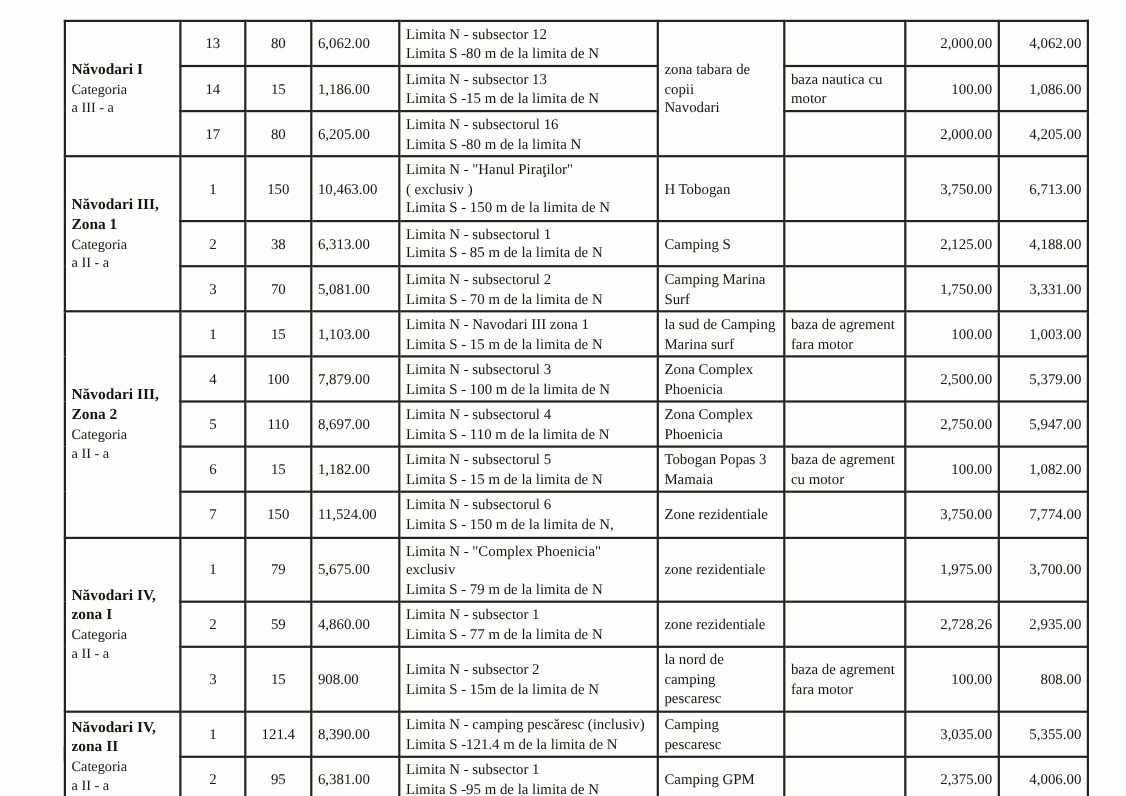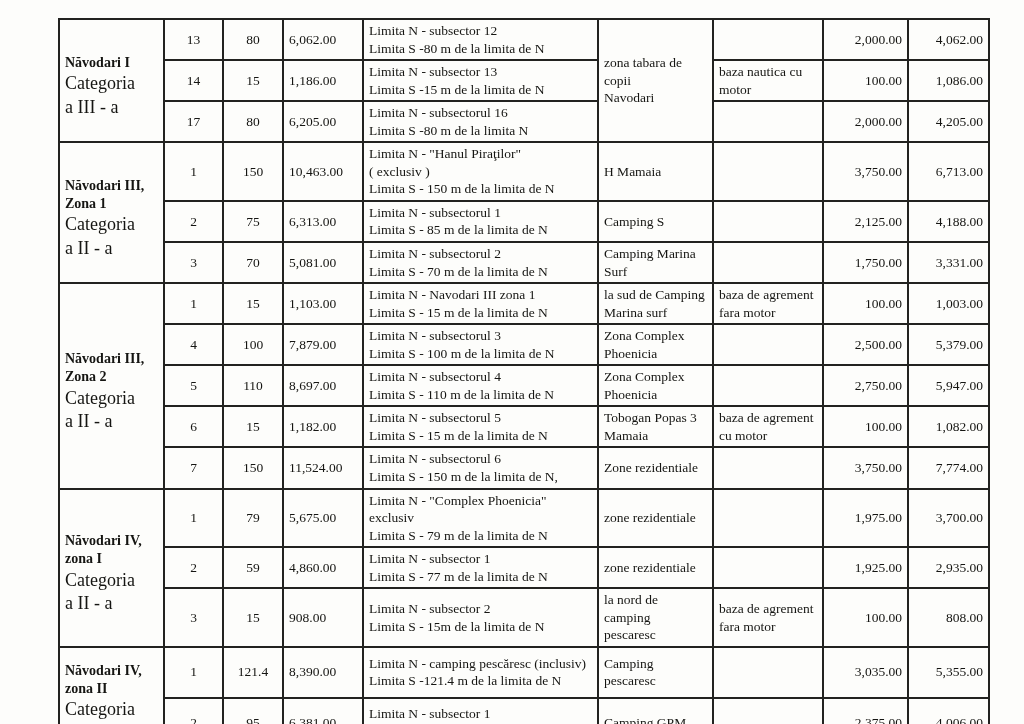--- a/index.html
+++ b/index.html
@@ -38,25 +38,24 @@
   td.zone {
     text-align: left;
     vertical-align: middle;
     padding-left: 6px;
   }
   td.zone .zb {
     display: block;
     font-weight: bold;
     font-size: 14px;
     white-space: pre-line;
-    margin-top: 12px;
   }
   td.zone .zn {
     display: block;
-    font-size: 18px;
+    font-size: 13px;
     white-space: pre-line;
   }
   td.num   { text-align: center; }
   td.area  { text-align: left; padding-right: 8px; }
   td.lim   { text-align: left; white-space: pre-line; font-size: 13px; line-height: 1.32; padding: 1px 5px; }
   td.loc   { white-space: pre-line; font-size: 13px; }
   td.base  { text-align: left; white-space: pre-line; font-size: 13px; }
   td.val   { text-align: right; padding-right: 6px; border-radius: 13px; }
   
   tr.r36 { height: 36px; }
@@ -137,28 +136,28 @@
 Zona 1</span>
         <span class="zn">Categoria
 a II - a</span>
       </td>
       <td class="num">1</td>
       <td class="num">150</td>
       <td class="area">10,463.00</td>
       <td class="lim">Limita N - "Hanul Piraţilor"
 ( exclusiv )
 Limita S - 150 m de la limita de N</td>
-      <td class="loc">H Mamaia</td>
+      <td class="loc">H Tobogan</td>
       <td class="base"></td>
       <td class="val">3,750.00</td>
       <td class="val">6,713.00</td>
     </tr>
     <tr class="r37">
       <td class="num">2</td>
-      <td class="num">75</td>
+      <td class="num">38</td>
       <td class="area">6,313.00</td>
       <td class="lim">Limita N - subsectorul 1
 Limita S - 85 m de la limita de N</td>
       <td class="loc">Camping S</td>
       <td class="base"></td>
       <td class="val">2,125.00</td>
       <td class="val">4,188.00</td>
     </tr>
     <tr class="r37">
       <td class="num">3</td>
@@ -259,21 +258,21 @@
       <td class="val">3,700.00</td>
     </tr>
     <tr class="r36">
       <td class="num">2</td>
       <td class="num">59</td>
       <td class="area">4,860.00</td>
       <td class="lim">Limita N - subsector 1
 Limita S - 77 m de la limita de N</td>
       <td class="loc">zone rezidentiale</td>
       <td class="base"></td>
-      <td class="val">1,925.00</td>
+      <td class="val">2,728.26</td>
       <td class="val">2,935.00</td>
     </tr>
     <tr class="r36">
       <td class="num">3</td>
       <td class="num">15</td>
       <td class="area">908.00</td>
       <td class="lim">Limita N - subsector 2
 Limita S - 15m de la limita de N</td>
       <td class="loc">la nord de camping
 pescaresc</td>

